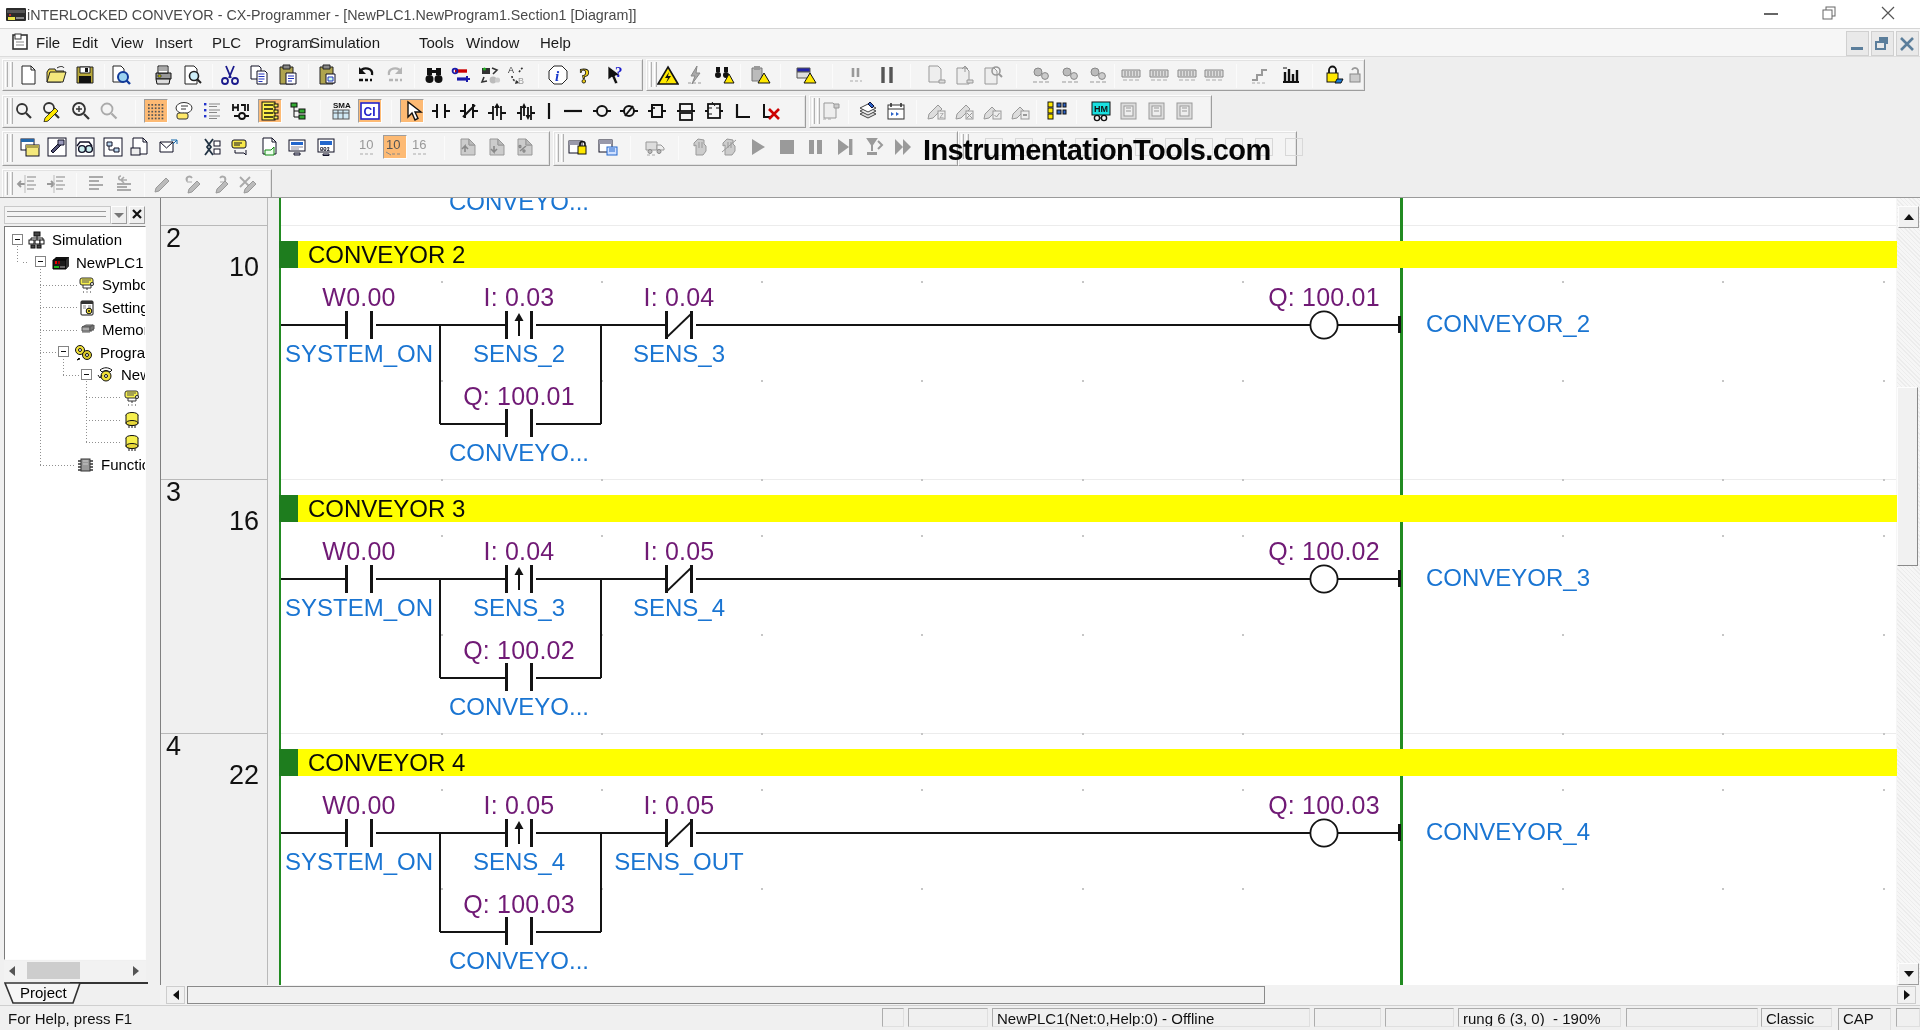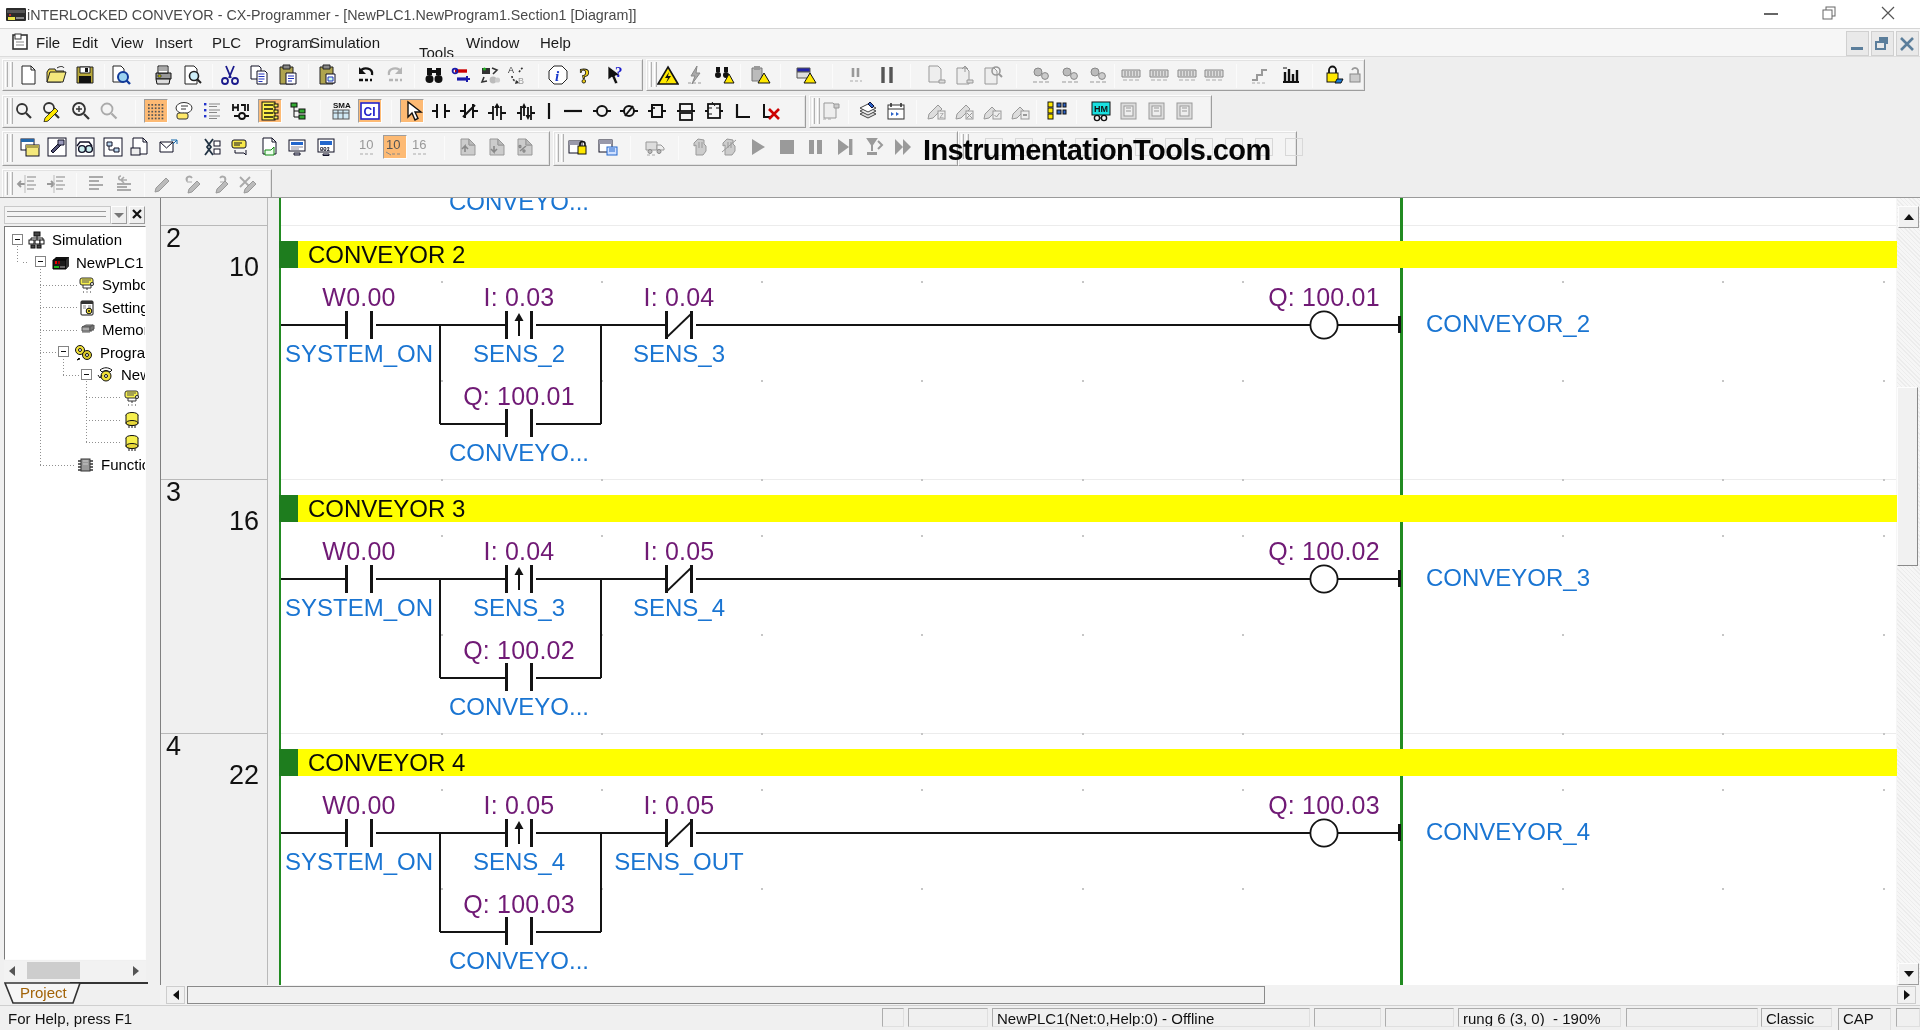--- a/index.html
+++ b/index.html
@@ -47,21 +47,21 @@
       <rect x="3" y="1" width="6" height="5" fill="#fff" stroke="#333"></rect>
       <path d="M4 9h8M4 12h8" stroke="#888"></path>
     </svg></div>
 <div class="a mi" style="left:36px;top:34px">File</div>
 <div class="a mi" style="left:72px;top:34px">Edit</div>
 <div class="a mi" style="left:111px;top:34px">View</div>
 <div class="a mi" style="left:155px;top:34px">Insert</div>
 <div class="a mi" style="left:212px;top:34px">PLC</div>
 <div class="a mi" style="left:255px;top:34px">Program</div>
 <div class="a mi" style="left:310px;top:34px">Simulation</div>
-<div class="a mi" style="left:419px;top:44px">Tools</div>
+<div class="a mi" style="left:419px;top:34px">Tools</div>
 <div class="a mi" style="left:466px;top:34px">Window</div>
 <div class="a mi" style="left:540px;top:34px">Help</div>
 <div class="a" style="left:1846px;top:31px;width:23px;height:25px;background:#e9e9e9;border:1px solid #d0d0d0"></div>
 <div class="a" style="left:1871px;top:31px;width:23px;height:25px;background:#e9e9e9;border:1px solid #d0d0d0"></div>
 <div class="a" style="left:1896px;top:31px;width:23px;height:25px;background:#e9e9e9;border:1px solid #d0d0d0"></div>
 <div class="a" style="left:1851px;top:47px;width:12px;height:3px;background:#5b7e9b"></div>
 <div class="a" style="left:1875px;top:36px"><svg width="15" height="15" viewBox="0 0 15 15">
       <rect x="4" y="1" width="9" height="7" fill="#5b7e9b"></rect>
       <rect x="1" y="6" width="9" height="7" fill="#e9e9e9" stroke="#5b7e9b" stroke-width="2"></rect>
     </svg></div>
@@ -1073,21 +1073,21 @@
 </div>
 <div class="a" style="left:4px;top:961px;width:142px;height:19px;background:#f2f2f2"></div>
 <div class="a" style="left:9px;top:966px;width:0;height:0;border-top:5px solid transparent;border-bottom:5px solid transparent;border-right:6px solid #555"></div>
 <div class="a" style="left:133px;top:966px;width:0;height:0;border-top:5px solid transparent;border-bottom:5px solid transparent;border-left:6px solid #555"></div>
 <div class="a" style="left:27px;top:962px;width:53px;height:17px;background:#cdcdcd"></div>
 <div class="a" style="left:2px;top:982px;width:146px;height:22px;background:#f0f0f0"></div>
 <div class="a" style="left:70px;top:982px;width:78px;height:1.5px;background:#333"></div>
 <div class="a" style="left:4px;top:982px"><svg width="80" height="23" viewBox="0 0 80 23">
       <path d="M1 1h75l-7 20H9z" fill="#f6f6f6" stroke="#333" stroke-width="1.6"></path>
     </svg></div>
-<div class="a" style="left:20px;top:984px;font-size:15px;color:#a16207">Project</div>
+<div class="a" style="left:20px;top:984px;font-size:15px;color:#000000">Project</div>
 <div class="a" style="left:160px;top:198px;width:119px;height:787px;background:#f0f0f0;border-left:1px solid #808080"></div>
 <div class="a" style="left:267px;top:198px;width:1px;height:787px;background:#b9b9b9"></div>
 <div class="a" style="left:279px;top:198px;width:1617px;height:787px;background:#ffffff"></div>
 <div class="a" style="left:1896px;top:198px;width:24px;height:787px;background:#f6f6f6"></div>
 <div class="a" style="left:161px;top:224.5px;width:106px;height:1px;background:#b9b9b9"></div>
 <div class="a" style="left:161px;top:478.5px;width:106px;height:1px;background:#b9b9b9"></div>
 <div class="a" style="left:161px;top:732.5px;width:106px;height:1px;background:#b9b9b9"></div>
 <div class="a" style="left:281px;top:224.5px;width:1615px;height:1px;background:#ececec"></div>
 <div class="a" style="left:281px;top:478.5px;width:1615px;height:1px;background:#ececec"></div>
 <div class="a" style="left:281px;top:732.5px;width:1615px;height:1px;background:#ececec"></div>

